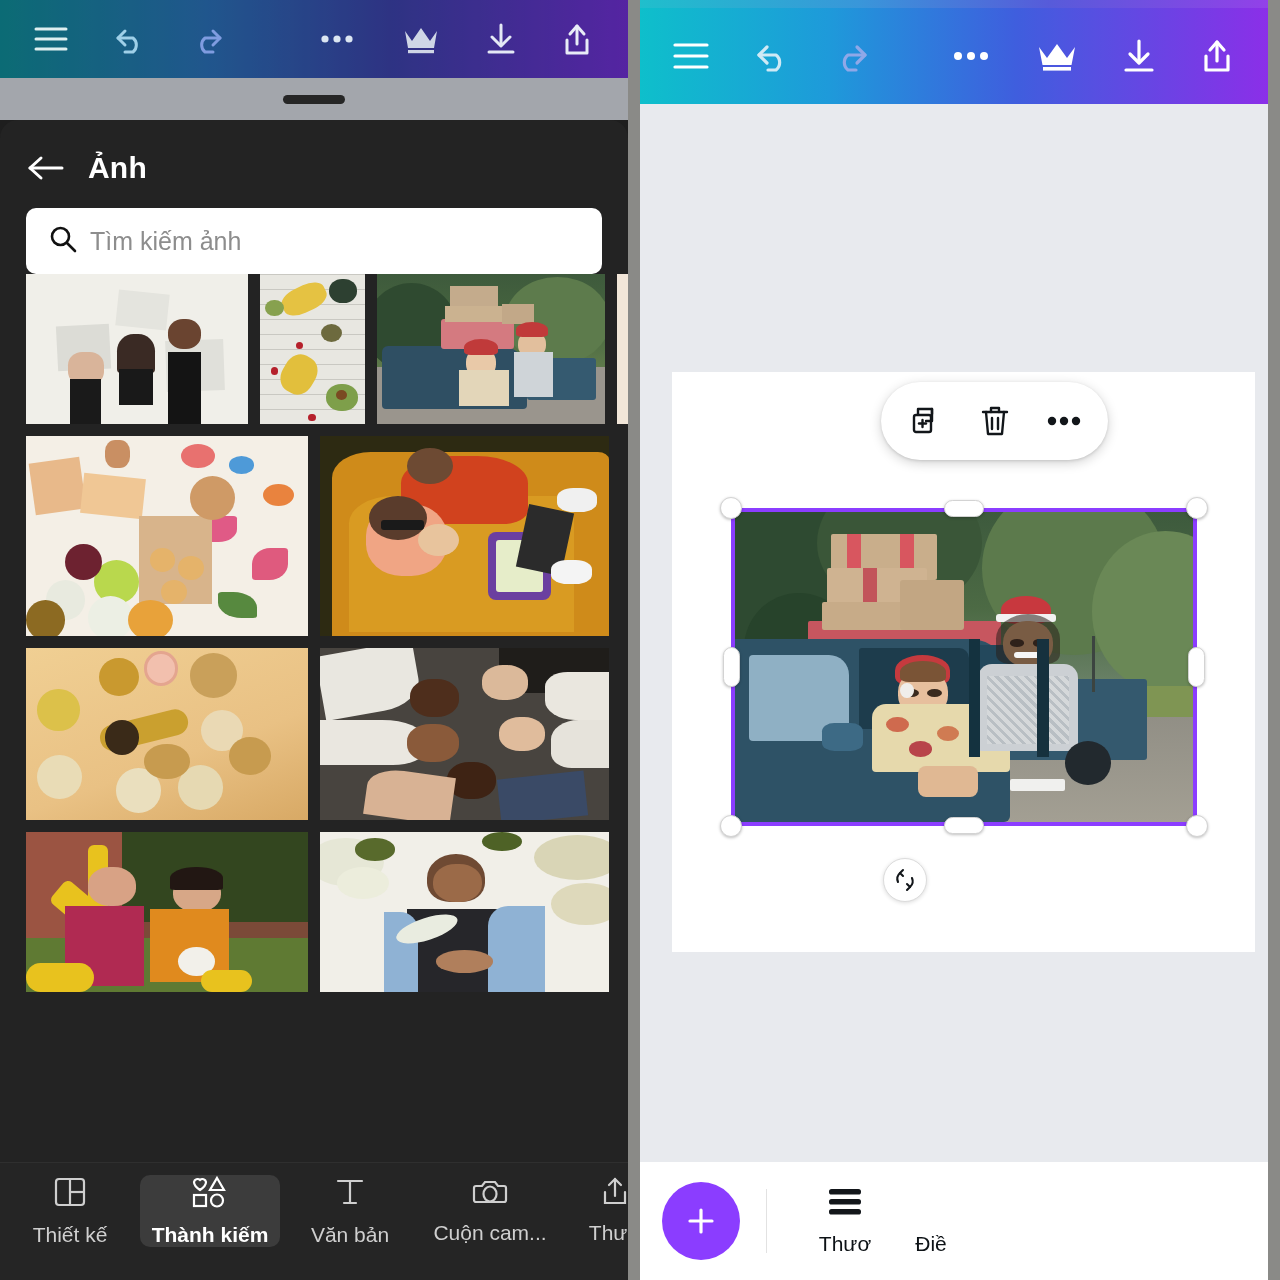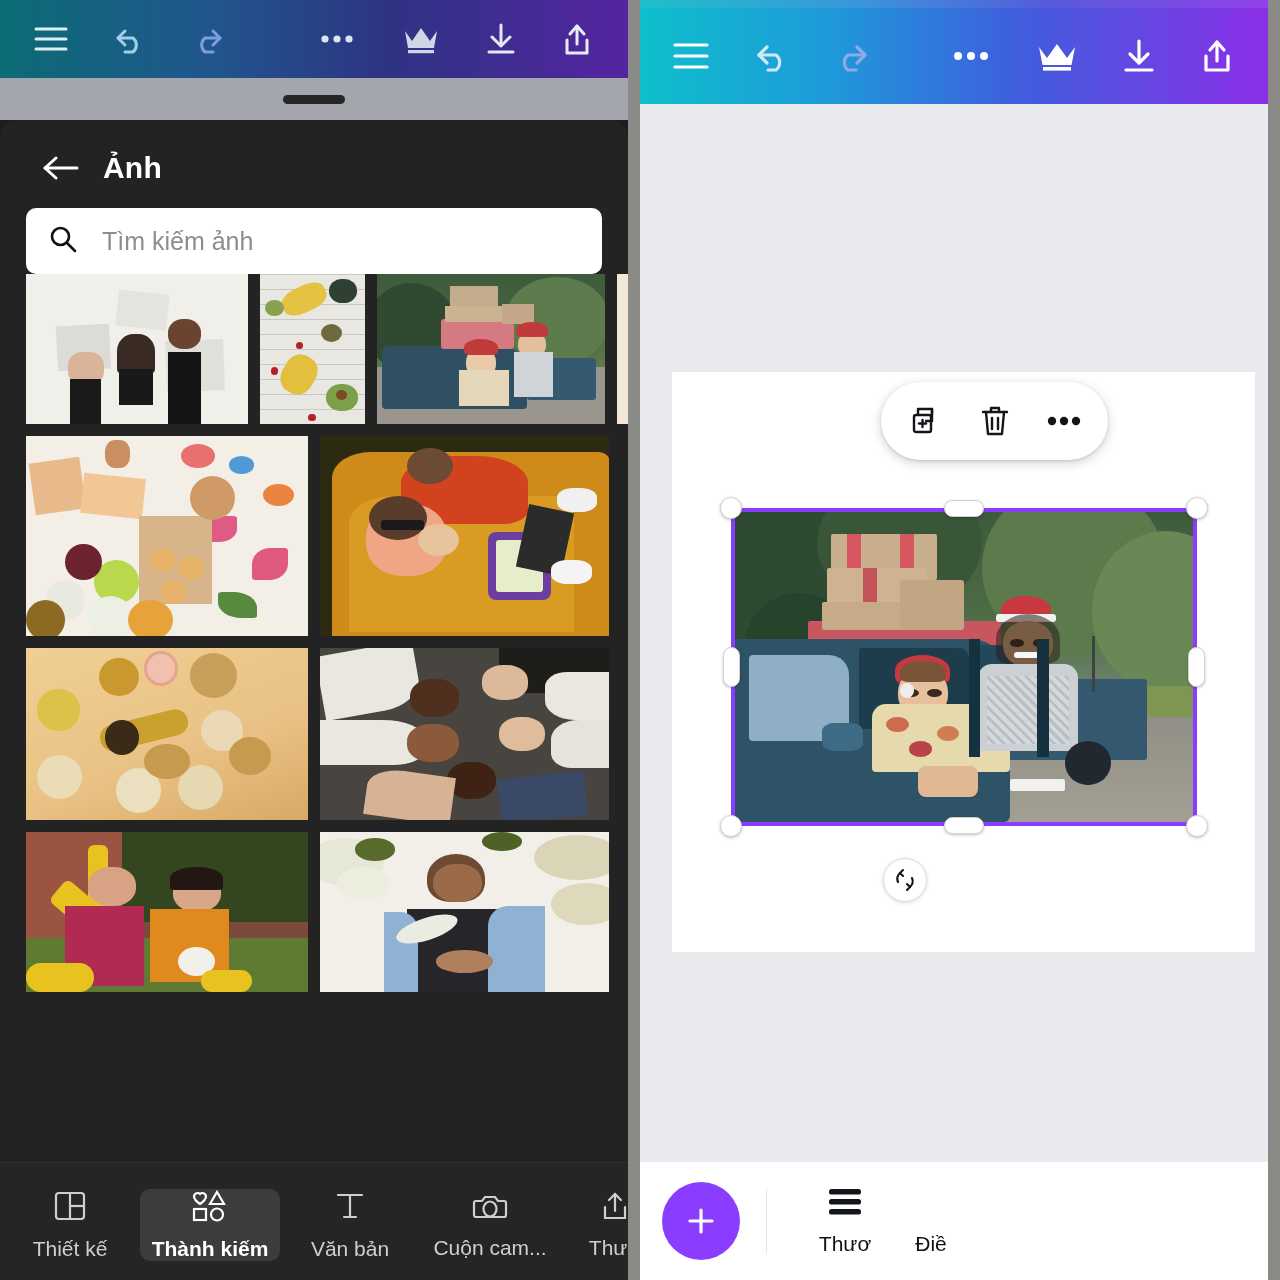--- a/index.html
+++ b/index.html
@@ -50,29 +50,28 @@
     background: #232323;
     border-radius: 18px 18px 0 0;
     height: 1160px;
     position: relative;
     display: flex; flex-direction: column;
     overflow: hidden;
   }
   .sheet-head {
     display: flex; align-items: center; gap: 22px;
     padding: 28px 26px 16px 26px;
-    margin-left: 15px;
   }
   .back-arrow { width: 40px; height: 40px; display:flex; align-items:center; justify-content:center; }
   .sheet-title { color: #fff; font-size: 30px; font-weight: 700; letter-spacing: .2px; }
 
   .search-wrap { padding: 4px 26px 0 26px; }
   .search-box {
     height: 66px; background: #fff; border-radius: 10px;
-    display: flex; align-items: center; gap: 24px; padding: 0 22px;
+    display: flex; align-items: center; gap: 12px; padding: 0 22px;
   }
   .search-ph { color: #8d8d8d; font-size: 25px; }
 
   .chips {
     display: flex; gap: 14px; padding: 32px 0 26px 26px;
     overflow: hidden; flex-wrap: nowrap;
   }
   .chip {
     flex: 0 0 auto;
     border: 1px solid #6e6e6e; border-radius: 9px;
@@ -82,21 +81,21 @@
   }
 
   .grid { padding: 0 26px; display: flex; flex-direction: column; gap: 12px; overflow: hidden; }
   .grow { display: flex; gap: 12px; }
   .ph { position: relative; overflow: hidden; background: #3a3a3a; flex: 0 0 auto; }
 
   
   .botnav {
     position: absolute; left: 0; right: 0; bottom: 0;
     height: 118px; background: #252525;
-    display: flex; align-items: center;
+    display: flex; align-items: flex-start;
     padding: 6px 0 0 0;
     border-top: 1px solid #2f2f2f;
   }
   .bn-item {
     flex: 0 0 140px;
     display: flex; flex-direction: column; align-items: center; justify-content: center;
     gap: 10px; border-radius: 10px; margin: 6px 0;
   }
   .bn-item.active { background: #3c3c3c; }
   .bn-label { color: #cfcfcf; font-size: 21px; white-space: nowrap; }

